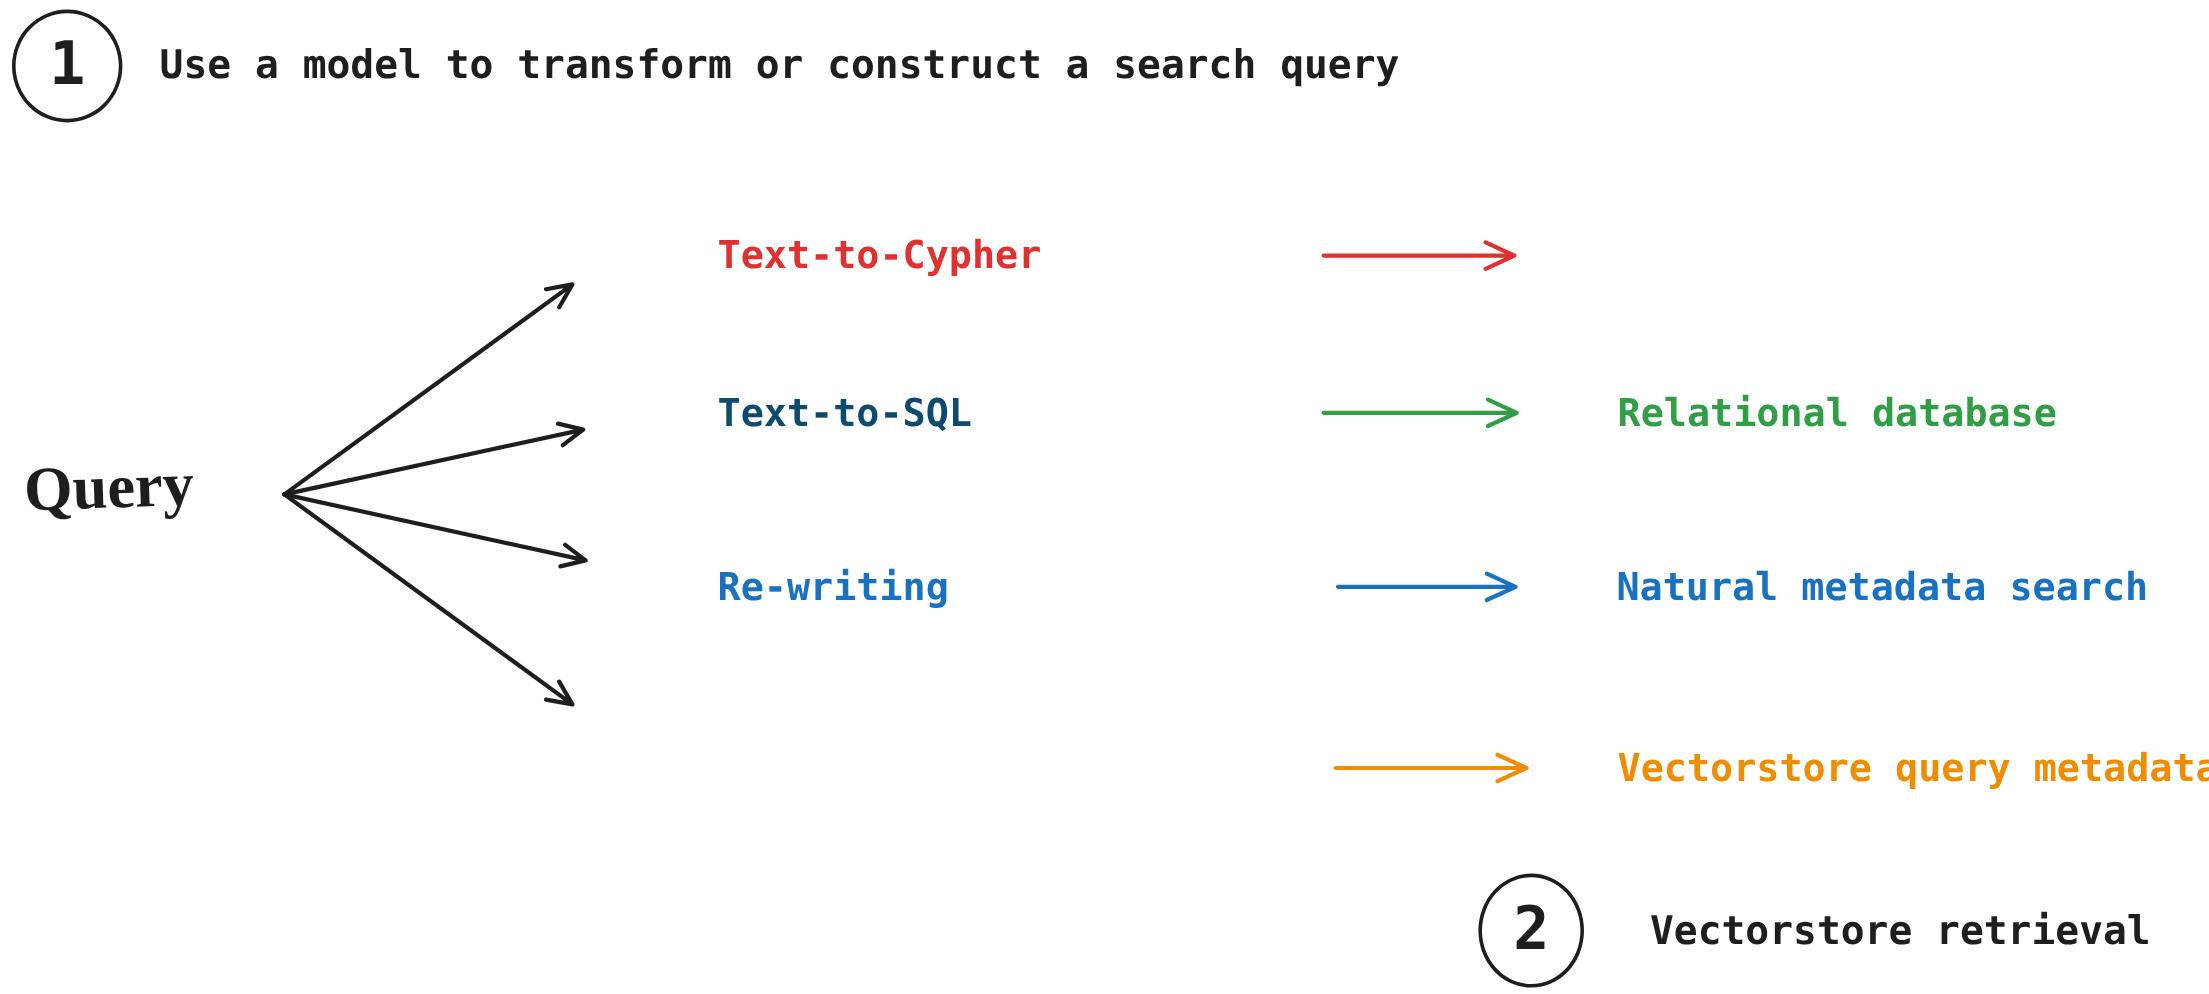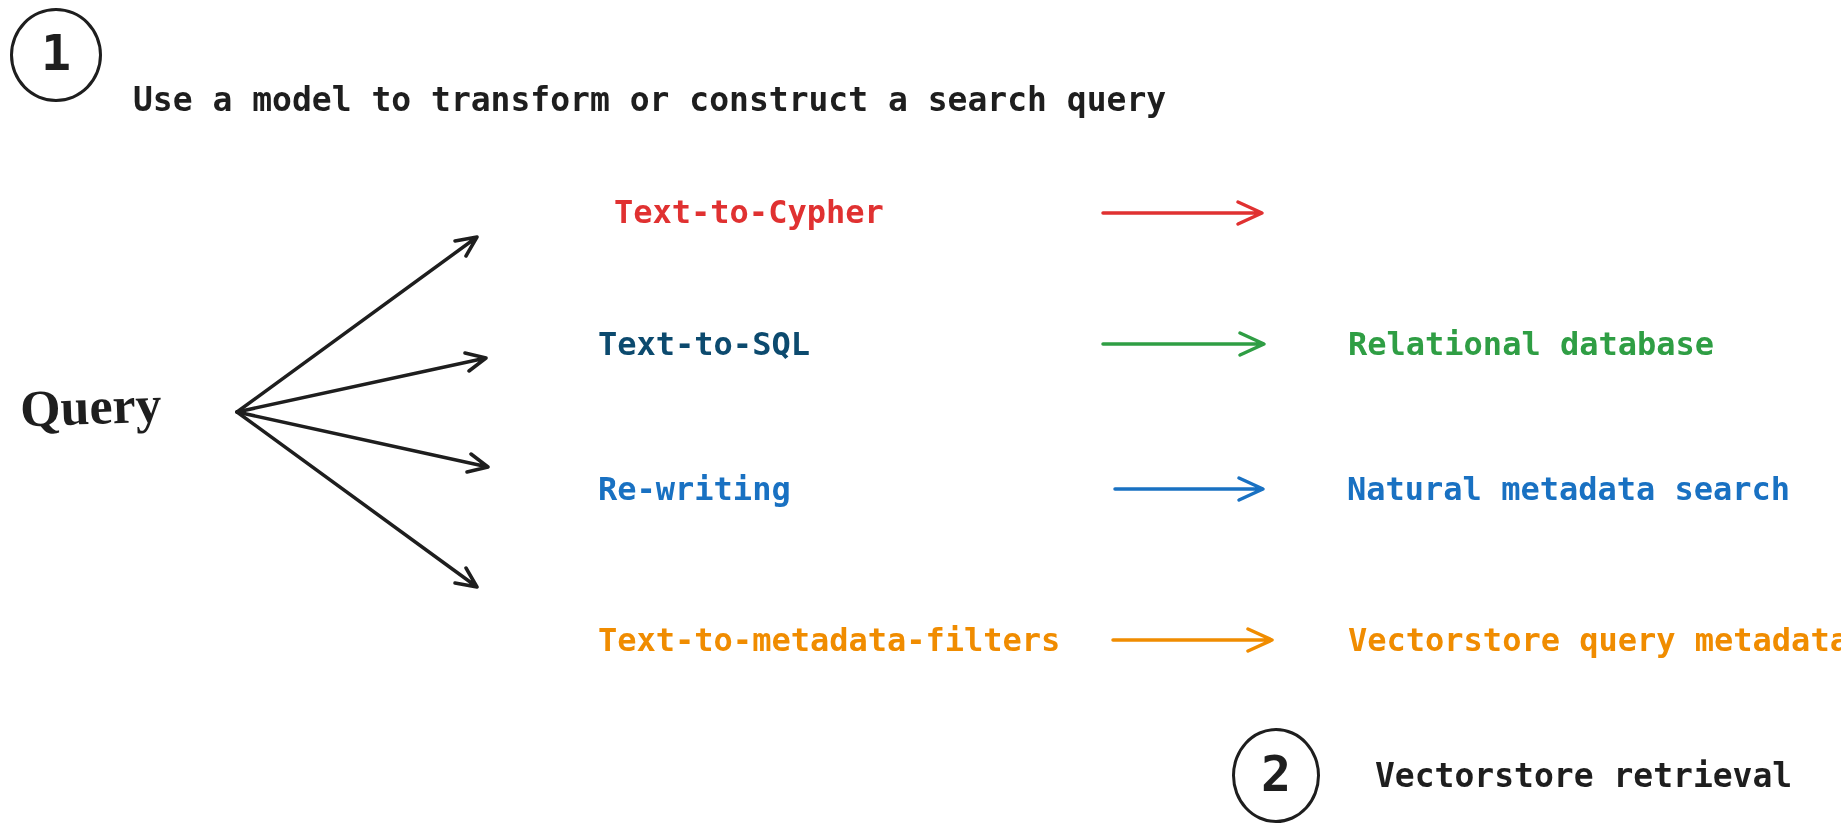--- a/index.html
+++ b/index.html
@@ -72,21 +72,21 @@
   }
 </style>
 </head>
 <body>
 
 <div class="canvas">
 
   <div class="badge-circle" style="left:10px; top:8px; width:92px; height:94px;">
     <span class="badge-num">1</span>
   </div>
-  <div class="step-text" style="left:133px; top:34px;margin-top:46px;">Use a model to transform or construct a search query</div>
+  <div class="step-text" style="left:133px; top:34px;">Use a model to transform or construct a search query</div>
 
   <div class="query-node">Query</div>
 
   <svg class="arrow-layer" viewBox="0 0 1841 828">
 
     <g stroke="#1e1e1e" stroke-width="3.5">
       <path d="M237,412 L477,237 M455,241 L477,237 L466,256"></path>
       <path d="M237,412 L486,358 M465,353 L486,358 L469,371"></path>
       <path d="M237,412 L488,467 M471,454 L488,467 L467,472"></path>
       <path d="M237,412 L477,587 M466,568 L477,587 L455,583"></path>
@@ -99,29 +99,28 @@
       <path d="M1103,344 L1260,344 M1240,333 L1264,344 L1240,355"></path>
     </g>
     <g stroke="currentColor" stroke-width="3.5" style="color: rgb(25, 113, 194);">
       <path d="M1115,489 L1259,489 M1239,478 L1263,489 L1239,500"></path>
     </g>
     <g stroke="currentColor" stroke-width="3.5" style="color: rgb(240, 140, 0);">
       <path d="M1113,640 L1268,640 M1248,629 L1272,640 L1248,651"></path>
     </g>
   </svg>
 
-  <div class="row-label" style="left: 598px; top: 192px; color: rgb(224, 49, 49); margin-left: 16px;">Text-to-Cypher</div>
+  <div class="row-label" style="left: 598px; top: 192px; color: rgb(224, 49, 49);">Text-to-Cypher</div>
 
   <div class="row-label" style="left: 598px; top: 324px; color: #0c4a6e;">Text-to-SQL</div>
   <div class="row-label" style="left: 1348px; top: 324px; color: rgb(47, 158, 68);">Relational database</div>
 
   <div class="row-label" style="left: 598px; top: 469px; color: rgb(25, 113, 194);">Re-writing</div>
   <div class="row-label" style="left: 1347px; top: 469px; color: rgb(25, 113, 194);">Natural metadata search</div>
 
-  <div class="row-label" style="left: 598px; top: 620px; color: rgb(240, 140, 0);">Text-to-metadata-filters</div>
   <div class="row-label" style="left: 1348px; top: 620px; color: rgb(240, 140, 0);">Vectorstore query metadata</div>
 
   <div class="badge-circle" style="left:1232px; top:728px; width:88px; height:95px;">
     <span class="badge-num">2</span>
   </div>
   <div class="step-text" style="left:1375px; top:756px;">Vectorstore retrieval</div>
 
 </div>
 
 </body></html>

